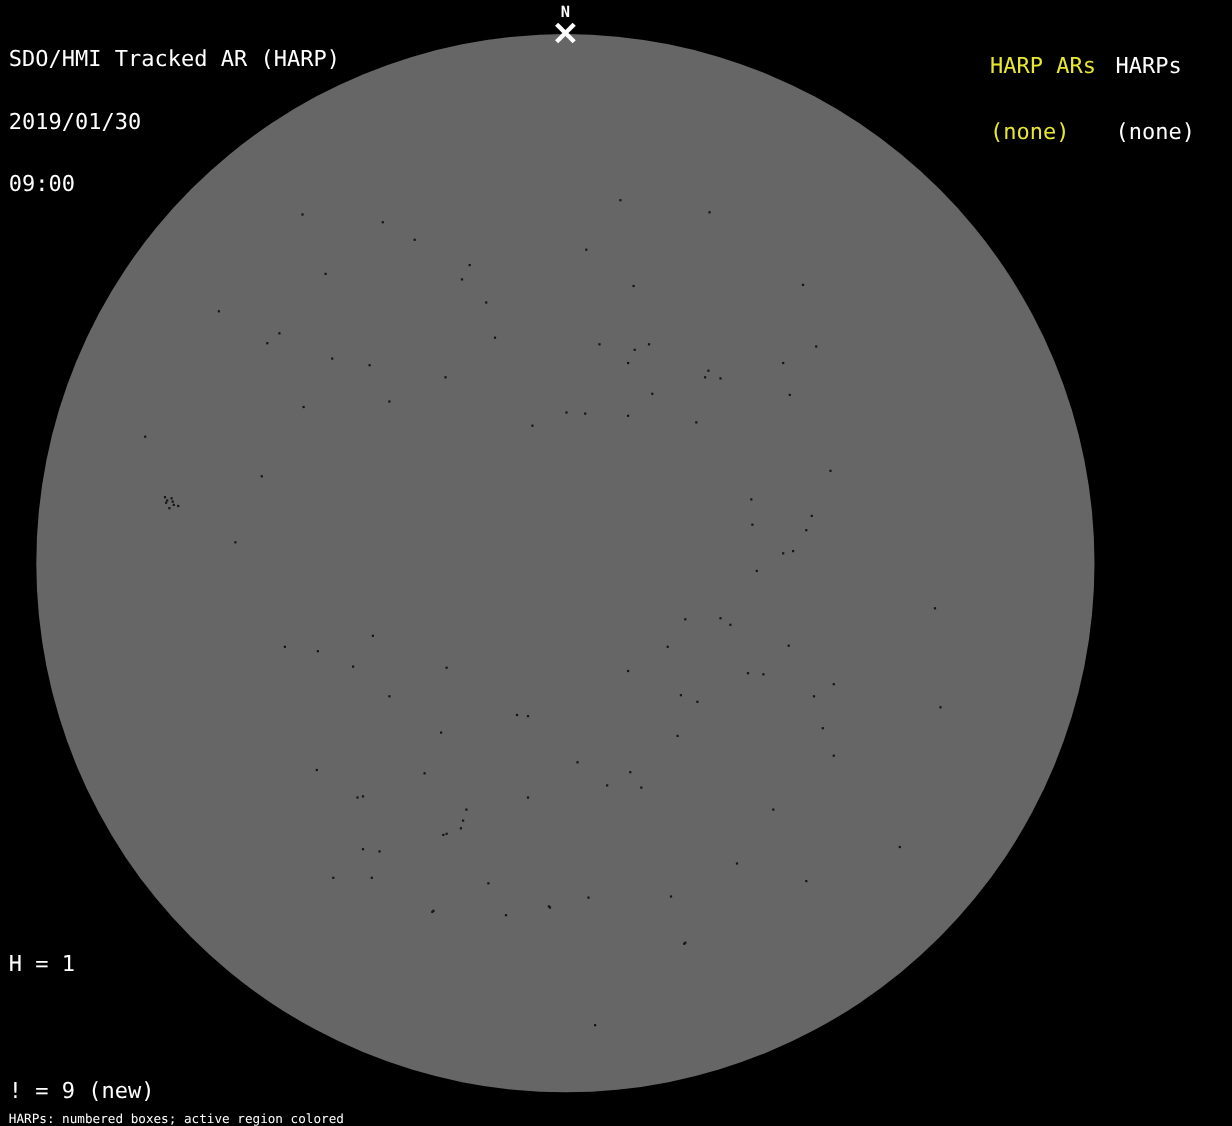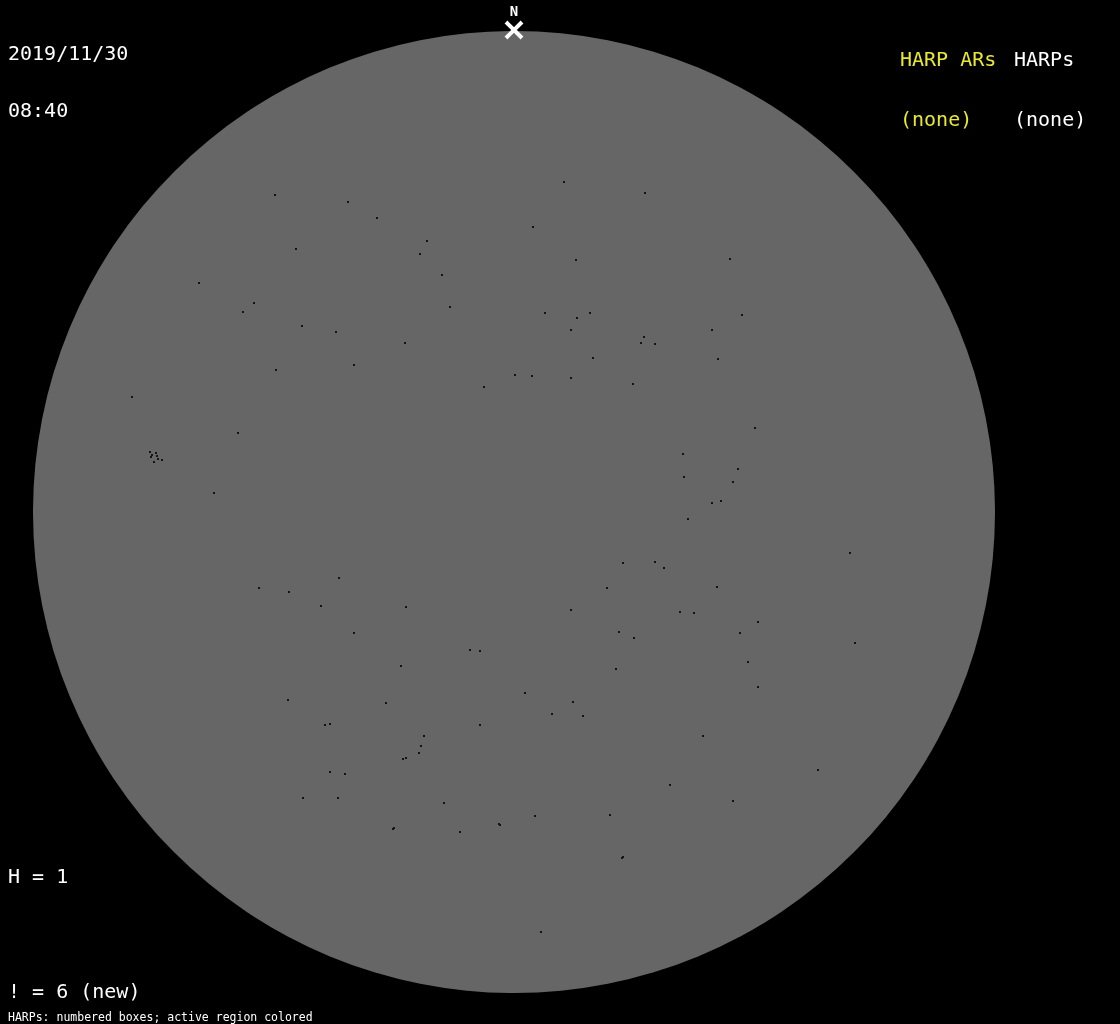--- a/index.html
+++ b/index.html
@@ -212,22 +212,23 @@
       <div class="speckle" style="left: 499px; top: 824px;"></div>
       <div class="speckle" style="left: 621px; top: 857px;"></div>
       <div class="speckle" style="left: 540px; top: 931px;"></div>
       <div class="speckle" style="left: 702px; top: 735px;"></div>
       <div class="speckle" style="left: 817px; top: 769px;"></div>
       <div class="speckle" style="left: 669px; top: 784px;"></div>
       <div class="speckle" style="left: 732px; top: 800px;"></div>
     </div>
 
   <div class="hdr">
-    <div>2019/11/30</div>
-    <div>08:40</div>
+    <div>SDO/HMI Tracked AR (HARP)</div>
+    <div>2019/01/30</div>
+    <div>09:00</div>
   </div>
 
   <div class="status-noaa">
     <div>HARP ARs</div>
     <div>(none)</div>
   </div>
   <div class="status-harps">
     <div>HARPs</div>
     <div>(none)</div>
   </div>
@@ -236,21 +237,21 @@
     <div class="north-label">N</div>
     <svg width="22" height="22">
       <line x1="3" y1="3" x2="19" y2="19" stroke="#ffffff" stroke-width="4"></line>
       <line x1="19" y1="3" x2="3" y2="19" stroke="#ffffff" stroke-width="4"></line>
     </svg>
   </div>
 
   <div class="legend">
     <div>H = 1</div>
     <div class="legend-items">
-      <div>! = 6 (new)</div>
+      <div>! = 9 (new)</div>
       
       
       
       
       
     </div>
   </div>
 
   <div class="footer">
     <div>HARPs: numbered boxes; active region colored</div>

